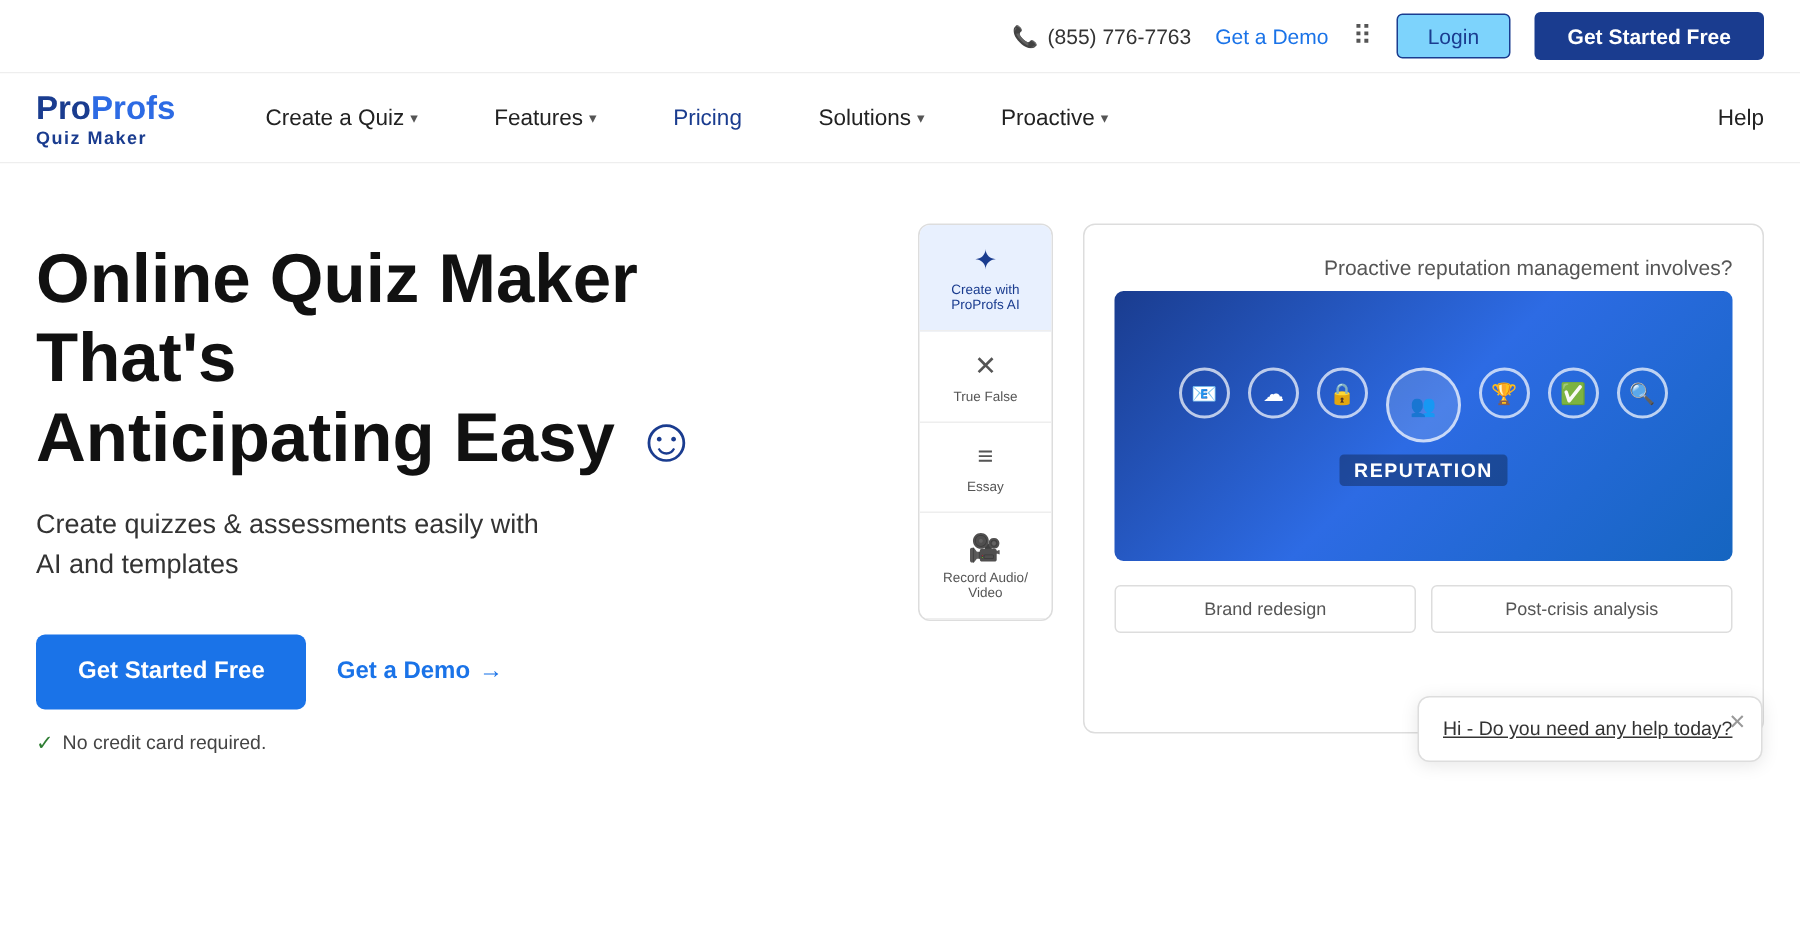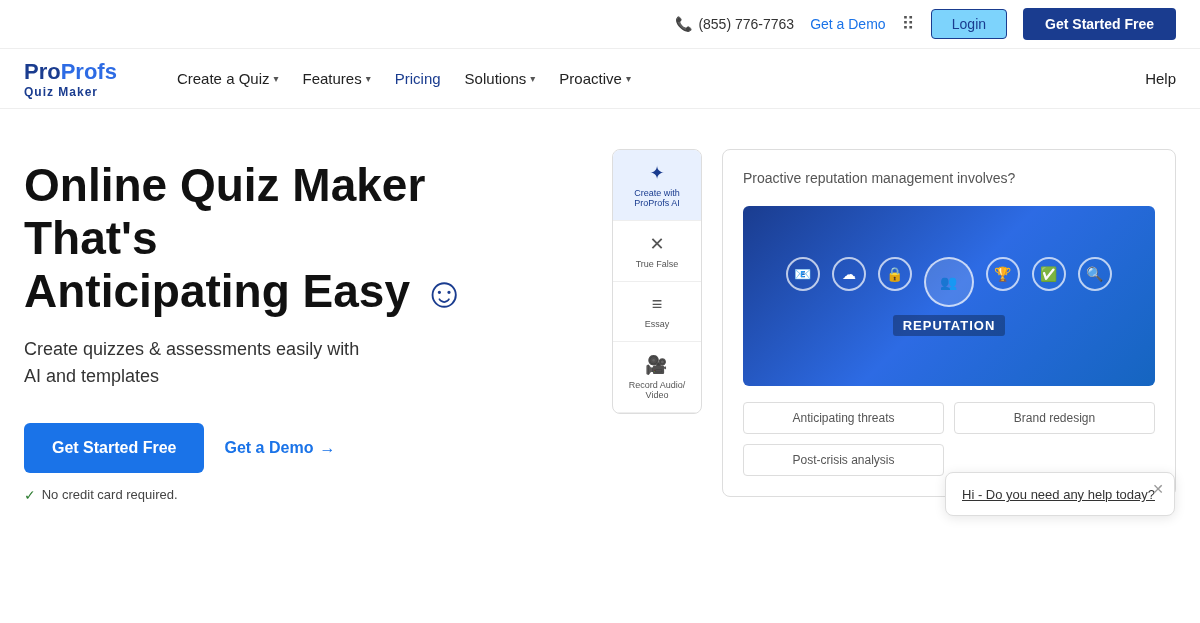--- a/index.html
+++ b/index.html
@@ -28,21 +28,21 @@
     .navbar {
       display: flex; align-items: center;
       padding: 0 24px;
       height: 60px;
       border-bottom: 1px solid #eee;
       background: #fff;
     }
     .logo { display: flex; align-items: center; gap: 6px; margin-right: 60px; }
     .logo-text { display: flex; flex-direction: column; }
     .logo-sub { color: #1a3c8f; font-size: 12px; font-weight: 600; letter-spacing: 1px; }
-    .nav-links { display: flex; align-items: center; gap: 24px; flex: 1; }
+    .nav-links { display: flex; align-items: center; gap: 51px; flex: 1; }
     .nav-item { display: flex; align-items: center; gap: 4px; color: #222; font-size: 15px; font-weight: 500; cursor: pointer; }
     .nav-item.active { color: #1a3c8f; }
     .nav-chevron { font-size: 10px; color: #555; }
     .nav-help { margin-left: auto; color: #222; font-size: 15px; font-weight: 500; cursor: pointer; }
 
     
     .hero {
       display: flex; align-items: flex-start;
       padding: 40px 24px 0 24px;
       min-height: 480px;
@@ -88,21 +88,21 @@
     }
     .quiz-sidebar-item.active { background: #e8f0fe; color: #1a3c8f; }
     .quiz-sidebar-icon { font-size: 18px; }
 
     
     .quiz-main {
       position: absolute; left: 110px; top: 0; right: 0;
       background: #fff; border: 1px solid #ddd; border-radius: 8px;
       padding: 20px; min-height: 340px;
     }
-    .quiz-question { font-size: 14px; color: #555; text-align: left; margin-bottom: 20px; }
+    .quiz-question { font-size: 14px; color: #555; text-align: right; margin-bottom: 8px; }
     .quiz-image {
       width: 100%; height: 180px; border-radius: 6px; overflow: hidden;
       background: linear-gradient(135deg, #1a3c8f 0%, #2d6be4 50%, #1565c0 100%);
       display: flex; align-items: center; justify-content: center;
       margin-bottom: 16px; position: relative;
     }
     .quiz-image-content {
       display: flex; flex-direction: column; align-items: center; justify-content: center;
       width: 100%; height: 100%; padding: 10px;
     }
@@ -246,21 +246,20 @@
             <div class="circle-icon" style="width:50px;height:50px;background:rgba(255,255,255,0.15);">👥</div>
             <div class="circle-icon">🏆</div>
             <div class="circle-icon">✅</div>
             <div class="circle-icon">🔍</div>
           </div>
           <span class="reputation-label">REPUTATION</span>
         </div>
       </div>
 
       <div class="quiz-options">
-        <div class="quiz-option">Anticipating threats</div>
         <div class="quiz-option">Brand redesign</div>
         <div class="quiz-option">Post-crisis analysis</div>
       </div>
 
       <div class="chat-widget" style="position:absolute; bottom:-20px; right:0; width:230px;">
         <span class="chat-close">✕</span>
         <span class="chat-text">Hi - Do you need any help today?</span>
       </div>
     </div>
 

